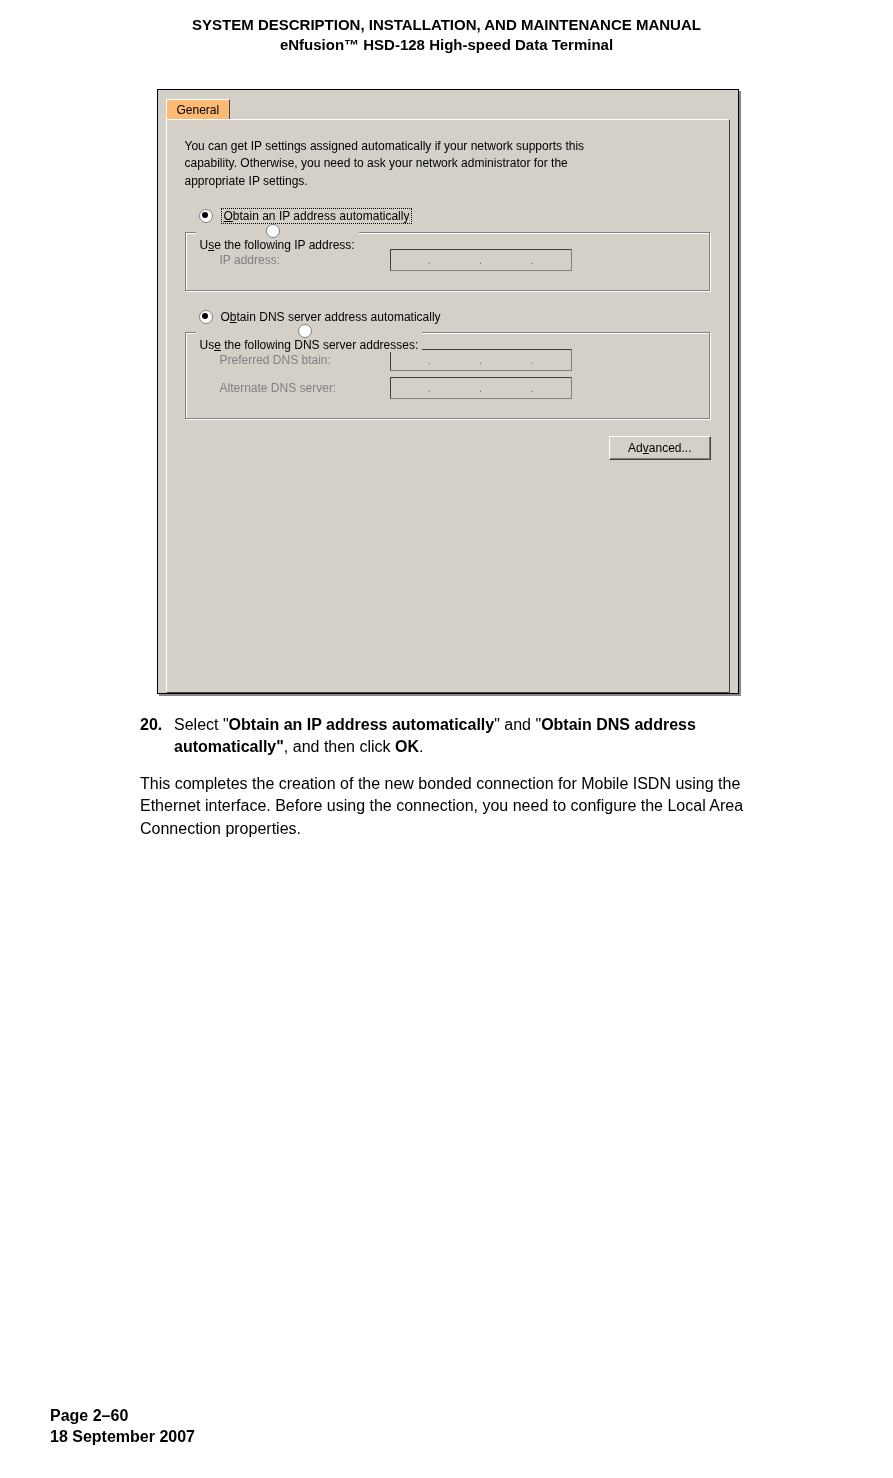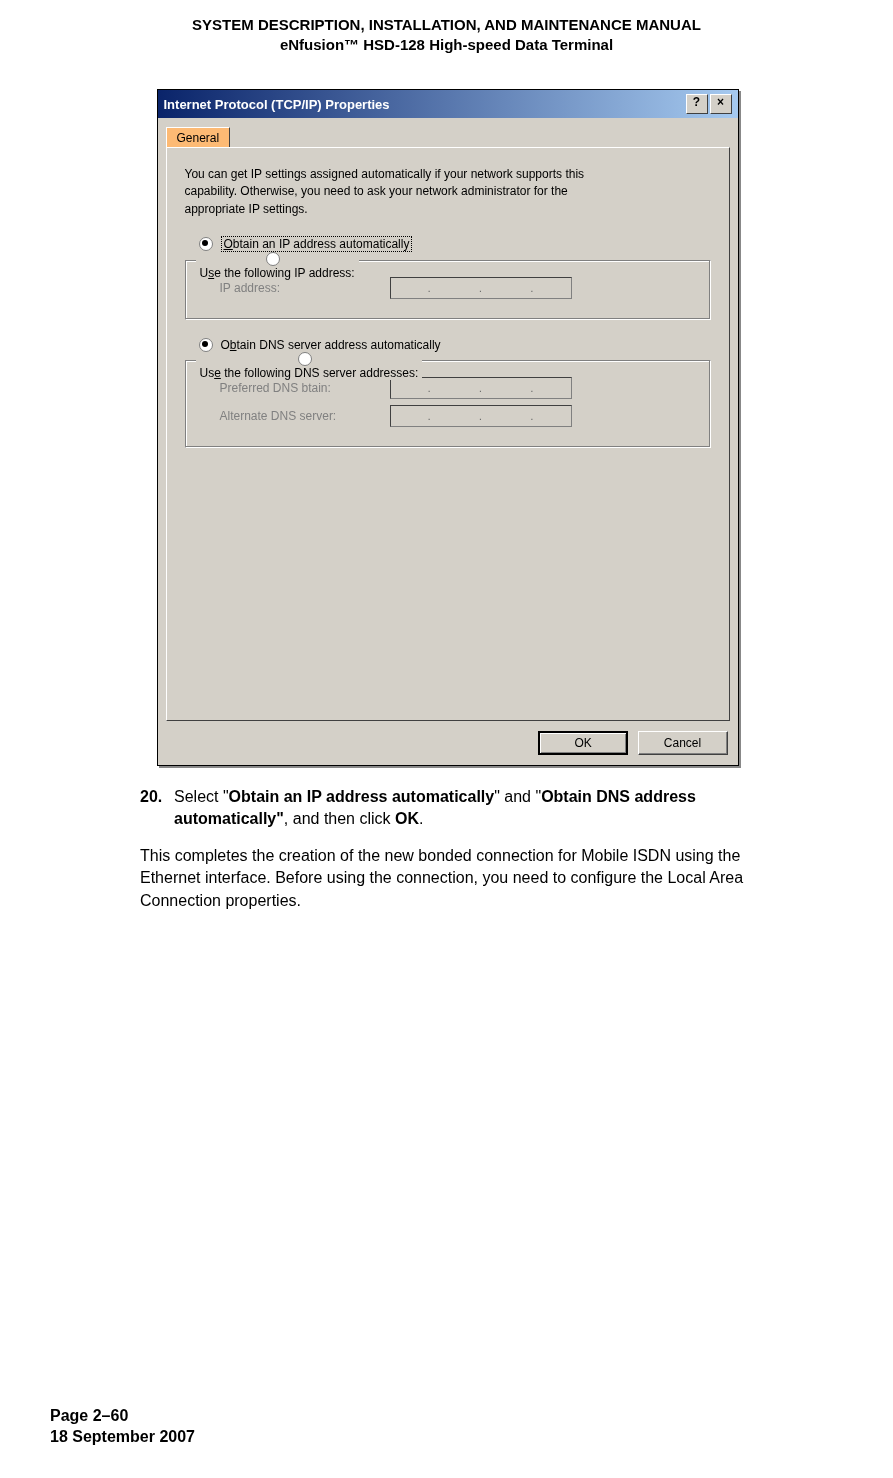--- a/index.html
+++ b/index.html
@@ -214,25 +214,20 @@
 </head>
 <body>
 
 <div class="page-header">
   <div>SYSTEM DESCRIPTION, INSTALLATION, AND MAINTENANCE MANUAL</div>
   <div>eNfusion™ HSD-128 High-speed Data Terminal</div>
 </div>
 
 <div class="screenshot-container">
   <div class="dialog">
-    <div class="titlebar">
-      <span class="title-text">Internet Protocol (TCP/IP) Properties</span>
-      <span class="title-btn">?</span>
-      <span class="title-btn">×</span>
-    </div>
     <div class="tab-area">
       <span class="tab">General</span>
       <div class="tab-panel">
         <div class="desc">You can get IP settings assigned automatically if your network supports this capability. Otherwise, you need to ask your network administrator for the appropriate IP settings.</div>
 
         <div style="margin-left:14px;">
           <div class="radio-row">
             <span class="radio selected"></span>
             <span class="radio-label focused"><span class="u">O</span>btain an IP address automatically</span>
           </div>
@@ -288,26 +283,25 @@
                 <span class="dot">.</span>
                 <span>&nbsp;</span>
                 <span class="dot">.</span>
                 <span>&nbsp;</span>
                 <span class="dot">.</span>
                 <span>&nbsp;</span>
             </span>
           </div>
         </div>
 
+        <div class="adv-row">
+          <button class="btn">Ad<span class="u">v</span>anced...</button>
+        </div>
 
       </div>
-    </div>
-    <div class="dialog-footer">
-      <button class="btn default">OK</button>
-      <button class="btn">Cancel</button>
     </div>
   </div>
 </div>
 
 <div class="instruction-block">
   <div class="step-row">
     <span class="step-num">20.</span>
     <span class="step-text">
       <span>Select "</span><b>Obtain an IP address automatically</b><span>" and "</span><b>Obtain DNS address automatically"</b><span>, and then click </span><b>OK</b><span>.</span>
     </span>

